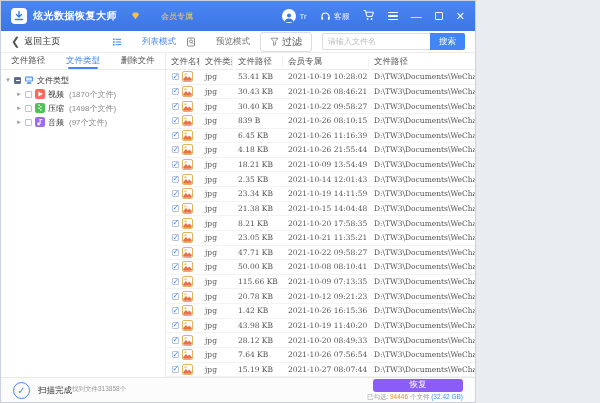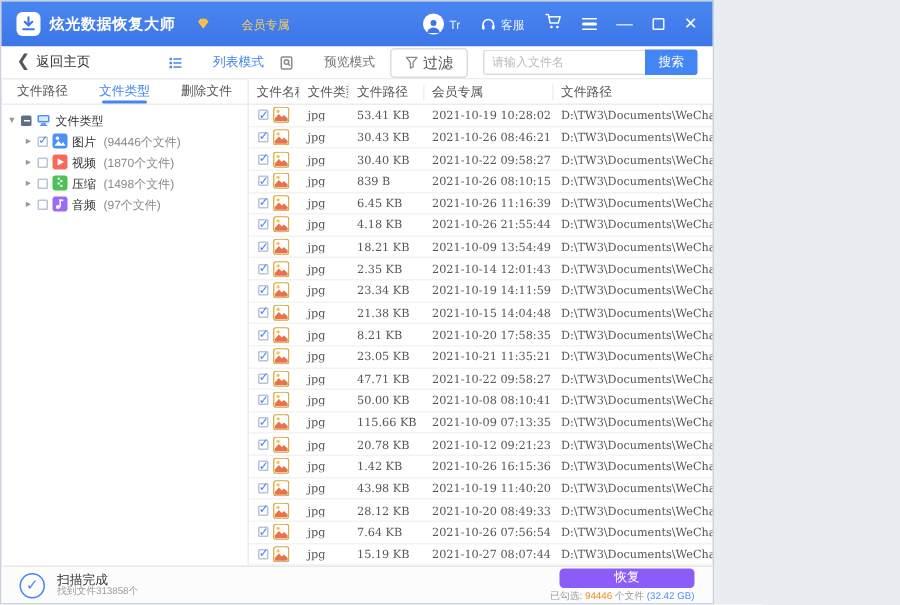--- a/index.html
+++ b/index.html
@@ -68,21 +68,21 @@
   .tbody { flex:1; display:flex; flex-direction:column; min-height:0; }
   .frow { flex:1; display:flex; align-items:center; border-bottom:1px solid #f3f3f3; font-size:7.5px; color:#555; font-family:"DejaVu Serif", serif; min-height:0; }
   .frow .cell { padding:0 5px; white-space:nowrap; overflow:hidden; }
   .frow .col-name { padding-left:6px; }
   .fname { overflow:hidden; white-space:nowrap; min-width:0; }
   .ficon { width:11px; height:11px; flex:0 0 11px; display:flex; }
 
   
   .statusbar { height:25px; flex:0 0 25px; border-top:1px solid #e8e8e8; background:#fcfcfc; display:flex; align-items:center; padding:0 12px; }
   .scan-ico { width:17px; height:17px; border:1.5px solid #4285f4; border-radius:50%; color:#4285f4; font-size:10px; display:flex; align-items:center; justify-content:center; }
-  .scan-text { margin-left:8px; display:flex; flex-direction:column; justify-content:center; line-height:1.2; }
+  .scan-text { margin-left:8px; display:flex; flex-direction:row; justify-content:center; line-height:1.2; }
   .scan-title { font-size:8.5px; color:#333; }
   .scan-detail { font-size:6.5px; color:#9a9a9a; }
   .sb-right { margin-left:auto; display:flex; flex-direction:column; align-items:flex-end; gap:1px; }
   .recoverbtn { width:90px; height:13px; background:#8b5cf6; color:#fff; font-size:8.5px; border:none; border-radius:3px; display:flex; align-items:center; justify-content:center; }
   .selinfo { font-size:6.5px; color:#9a9a9a; white-space:nowrap; }
   .selinfo .num { color:#f08c1e; }
   .selinfo .gb { color:#4a90f5; }
 </style>
 </head>
 <body>
@@ -226,31 +226,20 @@
                 <rect x="2" y="2.6" width="6" height="3" fill="#dceaff"></rect>
                 <rect x="3.4" y="7.1" width="3.2" height="1.1" fill="#4a90f5"></rect>
                 <rect x="2.6" y="8.2" width="4.8" height=".8" fill="#4a90f5"></rect>
               </svg>
           </span>
           <span>文件类型</span>
         </div>
         <div>
             <div class="trow14 tchild">
     <span class="arr">▸</span>
-    <span class="cb checked"></span>
-    <span class="ticon" style="background: rgb(74, 144, 245);">
-                <svg width="10" height="10" viewBox="0 0 10 10">
-                  <use href="#sym-image"></use>
-                </svg>
-              </span>
-    <span>图片</span>
-    <span class="tcount">(94446个文件)</span>
-  </div>
-            <div class="trow14 tchild">
-    <span class="arr">▸</span>
     <span class="cb"></span>
     <span class="ticon" style="background: rgb(250, 106, 91);">
                 <svg width="10" height="10" viewBox="0 0 10 10">
                   <use href="#sym-video"></use>
                 </svg>
               </span>
     <span>视频</span>
     <span class="tcount">(1870个文件)</span>
   </div>
             <div class="trow14 tchild">

